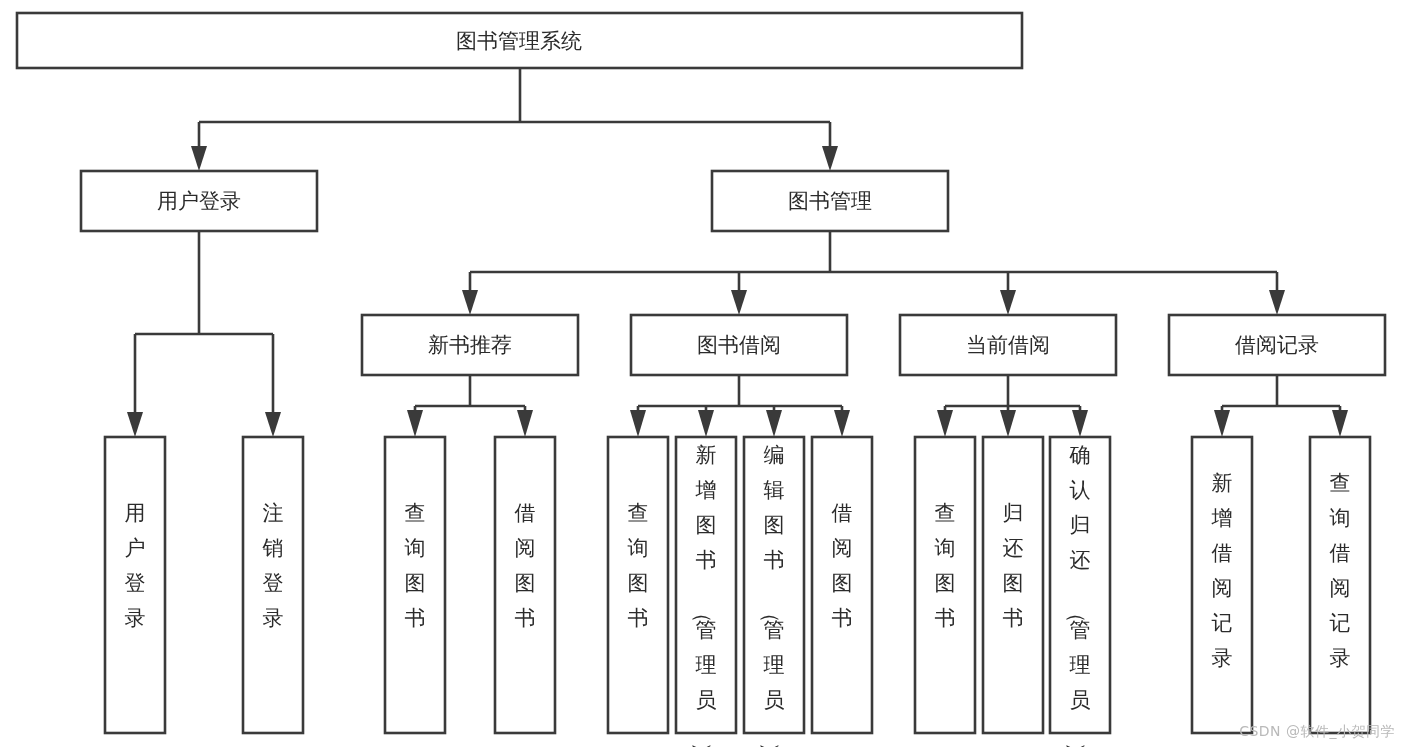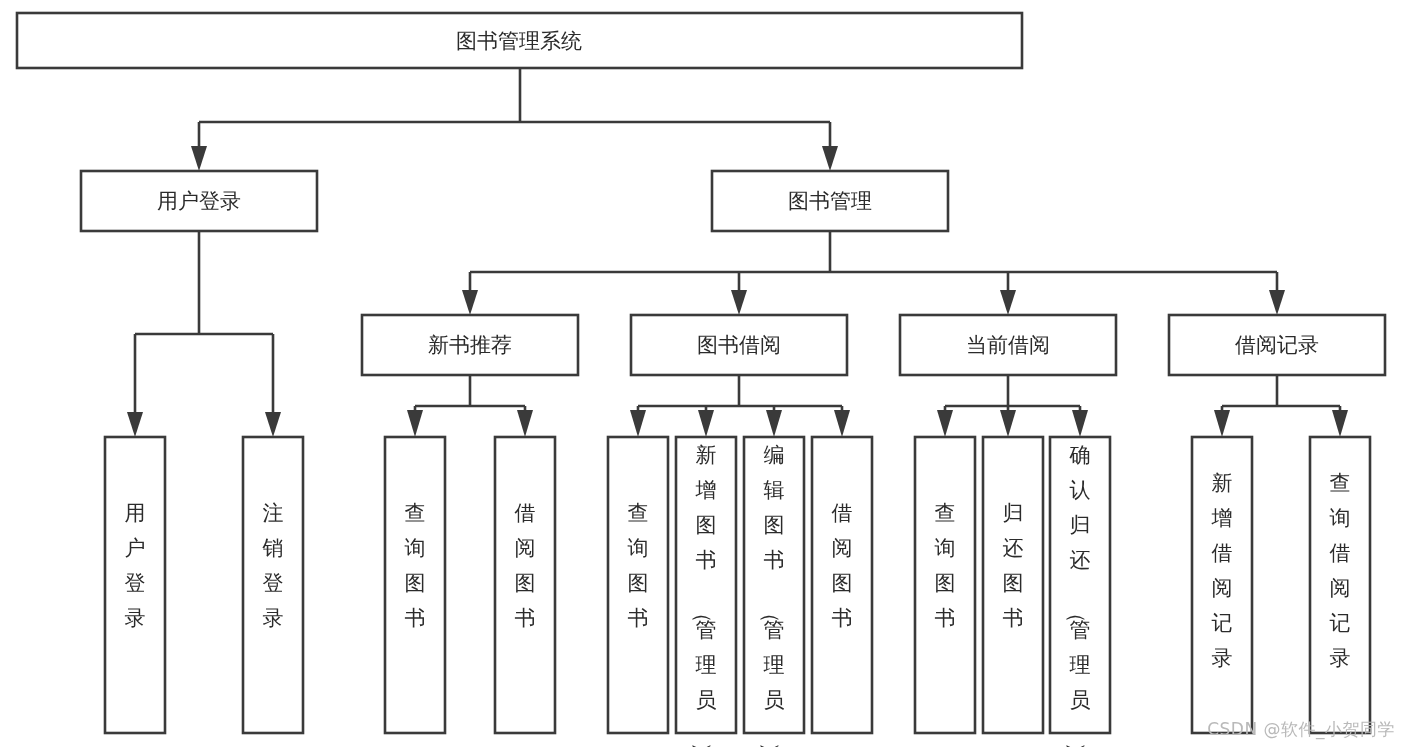--- a/index.html
+++ b/index.html
@@ -32,21 +32,21 @@
     stroke-width:2.6;
     fill:none;
     stroke-linecap:butt;
   }
   .arrow-head{fill:#3a3a3a;}
   .watermark{
     position:absolute;
     right:10px;
     bottom:6px;
     font-family:"DejaVu Sans","Liberation Sans",sans-serif;
-    font-size:17px;
+    font-size:14px;
     color:#b9b9b9;
     white-space:nowrap;
     user-select:none;
     letter-spacing:0.5px;
   }
 </style>
 </head>
 <body>
 
 <svg id="diagram" viewBox="0 0 1405 747" xmlns="http://www.w3.org/2000/svg">

